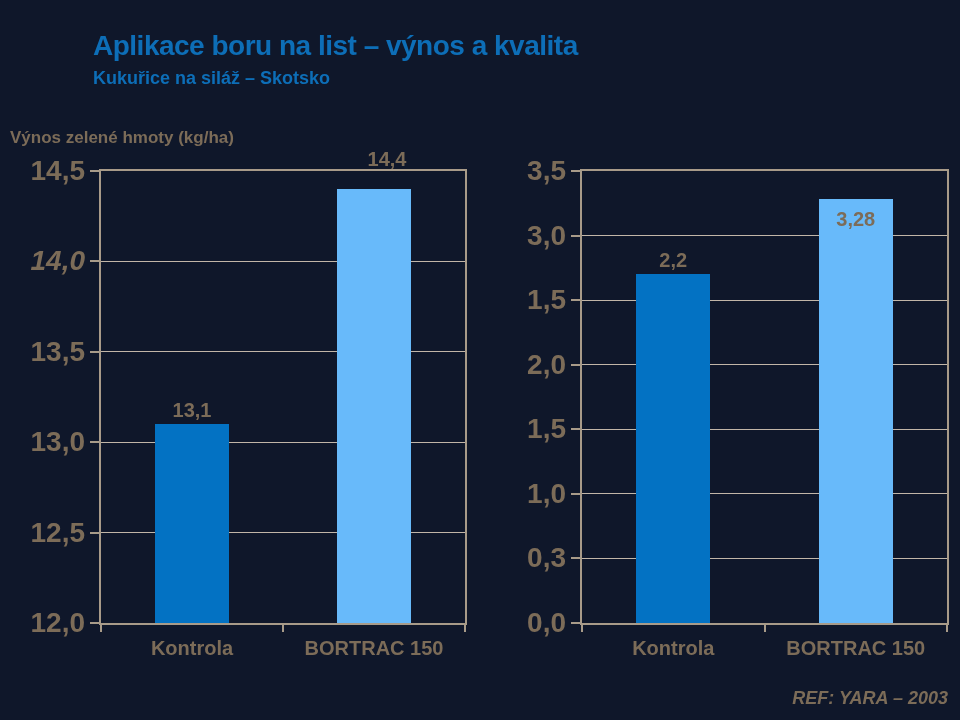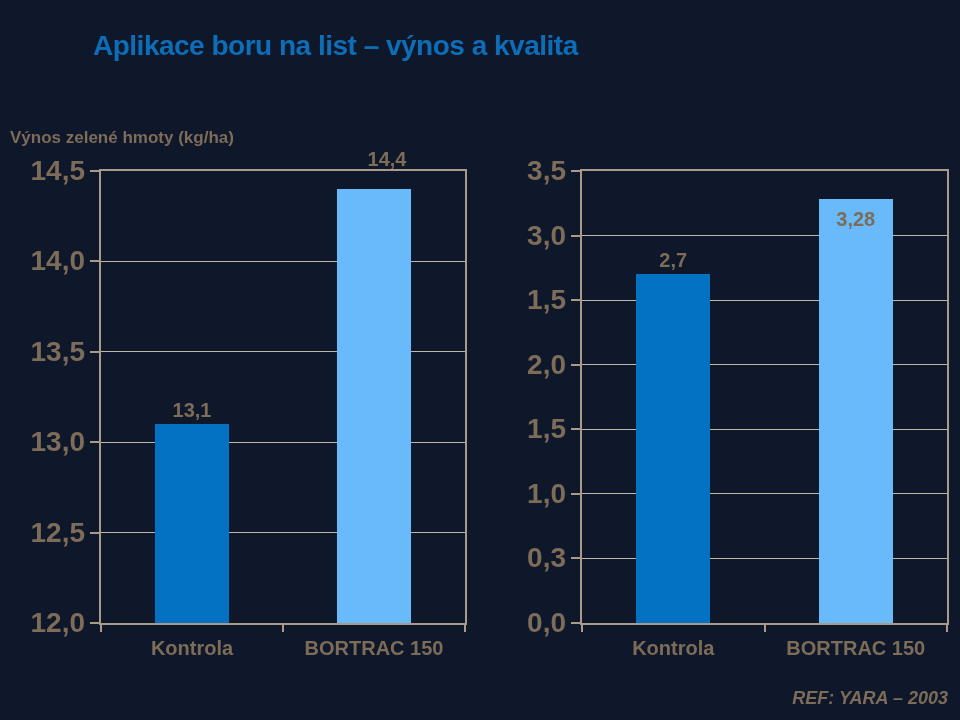--- a/index.html
+++ b/index.html
@@ -35,39 +35,40 @@
     position:absolute; font-size:20px; font-weight:bold; line-height:24px;
     transform:translateX(-50%); white-space:nowrap; text-align:center;
   }
 </style>
 </head>
 <body>
 
 <div class="slide">
 
   <div class="title" style="color: rgb(13, 110, 183);">Aplikace boru na list – výnos a kvalita</div>
+  <div class="subtitle" style="color: rgb(13, 110, 183);">Kukuřice na siláž – Skotsko</div>
 
   <section class="chart chart0">
     <div class="chart-title" style="color: rgb(124, 108, 88);">Výnos zelené hmoty (kg/ha)</div>
     <div class="plot-layer">
         <div style="position: absolute; left: 101px; top: 407.1px; width: 364px; height: 1px; background: rgb(194, 182, 168);"></div>
         <div style="position: absolute; left: 101px; top: 316.7px; width: 364px; height: 1px; background: rgb(194, 182, 168);"></div>
         <div style="position: absolute; left: 101px; top: 226.3px; width: 364px; height: 1px; background: rgb(194, 182, 168);"></div>
         <div style="position: absolute; left: 101px; top: 135.9px; width: 364px; height: 1px; background: rgb(194, 182, 168);"></div>
         <div style="position: absolute; left: 99px; top: 44px; width: 368px; height: 456px; border: 2px solid rgb(168, 155, 137);"></div>
         <div style="position: absolute; left: 90px; top: 497px; width: 9px; height: 2px; background: rgb(168, 155, 137);"></div>
         <div class="tick-label" style="position: absolute; left: 19px; top: 486px; width: 66px; color: rgb(124, 108, 88);">12,0</div>
         <div style="position: absolute; left: 90px; top: 406.6px; width: 9px; height: 2px; background: rgb(168, 155, 137);"></div>
         <div class="tick-label" style="position: absolute; left: 19px; top: 395.6px; width: 66px; color: rgb(124, 108, 88);">12,5</div>
         <div style="position: absolute; left: 90px; top: 316.2px; width: 9px; height: 2px; background: rgb(168, 155, 137);"></div>
         <div class="tick-label" style="position: absolute; left: 19px; top: 305.2px; width: 66px; color: rgb(124, 108, 88);">13,0</div>
         <div style="position: absolute; left: 90px; top: 225.8px; width: 9px; height: 2px; background: rgb(168, 155, 137);"></div>
         <div class="tick-label" style="position: absolute; left: 19px; top: 214.8px; width: 66px; color: rgb(124, 108, 88);">13,5</div>
         <div style="position: absolute; left: 90px; top: 135.4px; width: 9px; height: 2px; background: rgb(168, 155, 137);"></div>
-        <div class="tick-label" style="position: absolute; left: 19px; top: 124.4px; width: 66px; color: rgb(124, 108, 88);">14,0</div>
+        <div class="tick-label" style="position: absolute; left: 19px; top: 124.4px; width: 66px; color: rgb(124, 108, 88); font-style: italic;">14,0</div>
         <div style="position: absolute; left: 90px; top: 45px; width: 9px; height: 2px; background: rgb(168, 155, 137);"></div>
         <div class="tick-label" style="position: absolute; left: 19px; top: 34px; width: 66px; color: rgb(124, 108, 88);">14,5</div>
         <div style="position: absolute; left: 100px; top: 500px; width: 2px; height: 7px; background: rgb(168, 155, 137);"></div>
         <div style="position: absolute; left: 282px; top: 500px; width: 2px; height: 7px; background: rgb(168, 155, 137);"></div>
         <div style="position: absolute; left: 464px; top: 500px; width: 2px; height: 7px; background: rgb(168, 155, 137);"></div>
         <div style="position: absolute; left: 155px; top: 299.12px; width: 74px; height: 198.88px; background: rgb(3, 114, 195);"></div>
         <div class="val-label" style="position: absolute; left: 192px; top: 273.12px; color: rgb(124, 108, 88);">13,1</div>
         <div class="cat-label" style="position: absolute; left: 192px; top: 511px; color: rgb(124, 108, 88);">Kontrola</div>
         <div style="position: absolute; left: 337px; top: 64.08px; width: 74px; height: 433.92px; background: rgb(104, 186, 250);"></div>
         <div class="val-label" style="position: absolute; left: 387px; top: 22px; color: rgb(124, 108, 88);">14,4</div>
@@ -97,21 +98,21 @@
         <div style="position: absolute; left: 91px; top: 174.143px; width: 9px; height: 2px; background: rgb(168, 155, 137);"></div>
         <div class="tick-label" style="position: absolute; left: 20px; top: 163.143px; width: 66px; color: rgb(124, 108, 88);">1,5</div>
         <div style="position: absolute; left: 91px; top: 109.571px; width: 9px; height: 2px; background: rgb(168, 155, 137);"></div>
         <div class="tick-label" style="position: absolute; left: 20px; top: 98.5714px; width: 66px; color: rgb(124, 108, 88);">3,0</div>
         <div style="position: absolute; left: 91px; top: 45px; width: 9px; height: 2px; background: rgb(168, 155, 137);"></div>
         <div class="tick-label" style="position: absolute; left: 20px; top: 34px; width: 66px; color: rgb(124, 108, 88);">3,5</div>
         <div style="position: absolute; left: 101px; top: 500px; width: 2px; height: 7px; background: rgb(168, 155, 137);"></div>
         <div style="position: absolute; left: 283.5px; top: 500px; width: 2px; height: 7px; background: rgb(168, 155, 137);"></div>
         <div style="position: absolute; left: 466px; top: 500px; width: 2px; height: 7px; background: rgb(168, 155, 137);"></div>
         <div style="position: absolute; left: 156.25px; top: 149.314px; width: 74px; height: 348.686px; background: rgb(3, 114, 195);"></div>
-        <div class="val-label" style="position: absolute; left: 193.25px; top: 123.314px; color: rgb(124, 108, 88);">2,7</div>
+        <div class="val-label" style="position: absolute; left: 193.25px; top: 123.314px; color: rgb(124, 108, 88);">2,2</div>
         <div class="cat-label" style="position: absolute; left: 193.25px; top: 511px; color: rgb(124, 108, 88);">Kontrola</div>
         <div style="position: absolute; left: 338.75px; top: 74.4114px; width: 74px; height: 423.589px; background: rgb(104, 186, 250);"></div>
         <div class="val-label" style="position: absolute; left: 375.75px; top: 48.4114px; color: rgb(124, 108, 88); margin-top: 34px;">3,28</div>
         <div class="cat-label" style="position: absolute; left: 375.75px; top: 511px; color: rgb(124, 108, 88);">BORTRAC 150</div>
       </div>
   </section>
 
   <div class="footer" style="color: rgb(124, 108, 88);">REF: YARA – 2003</div>
 </div>
 

